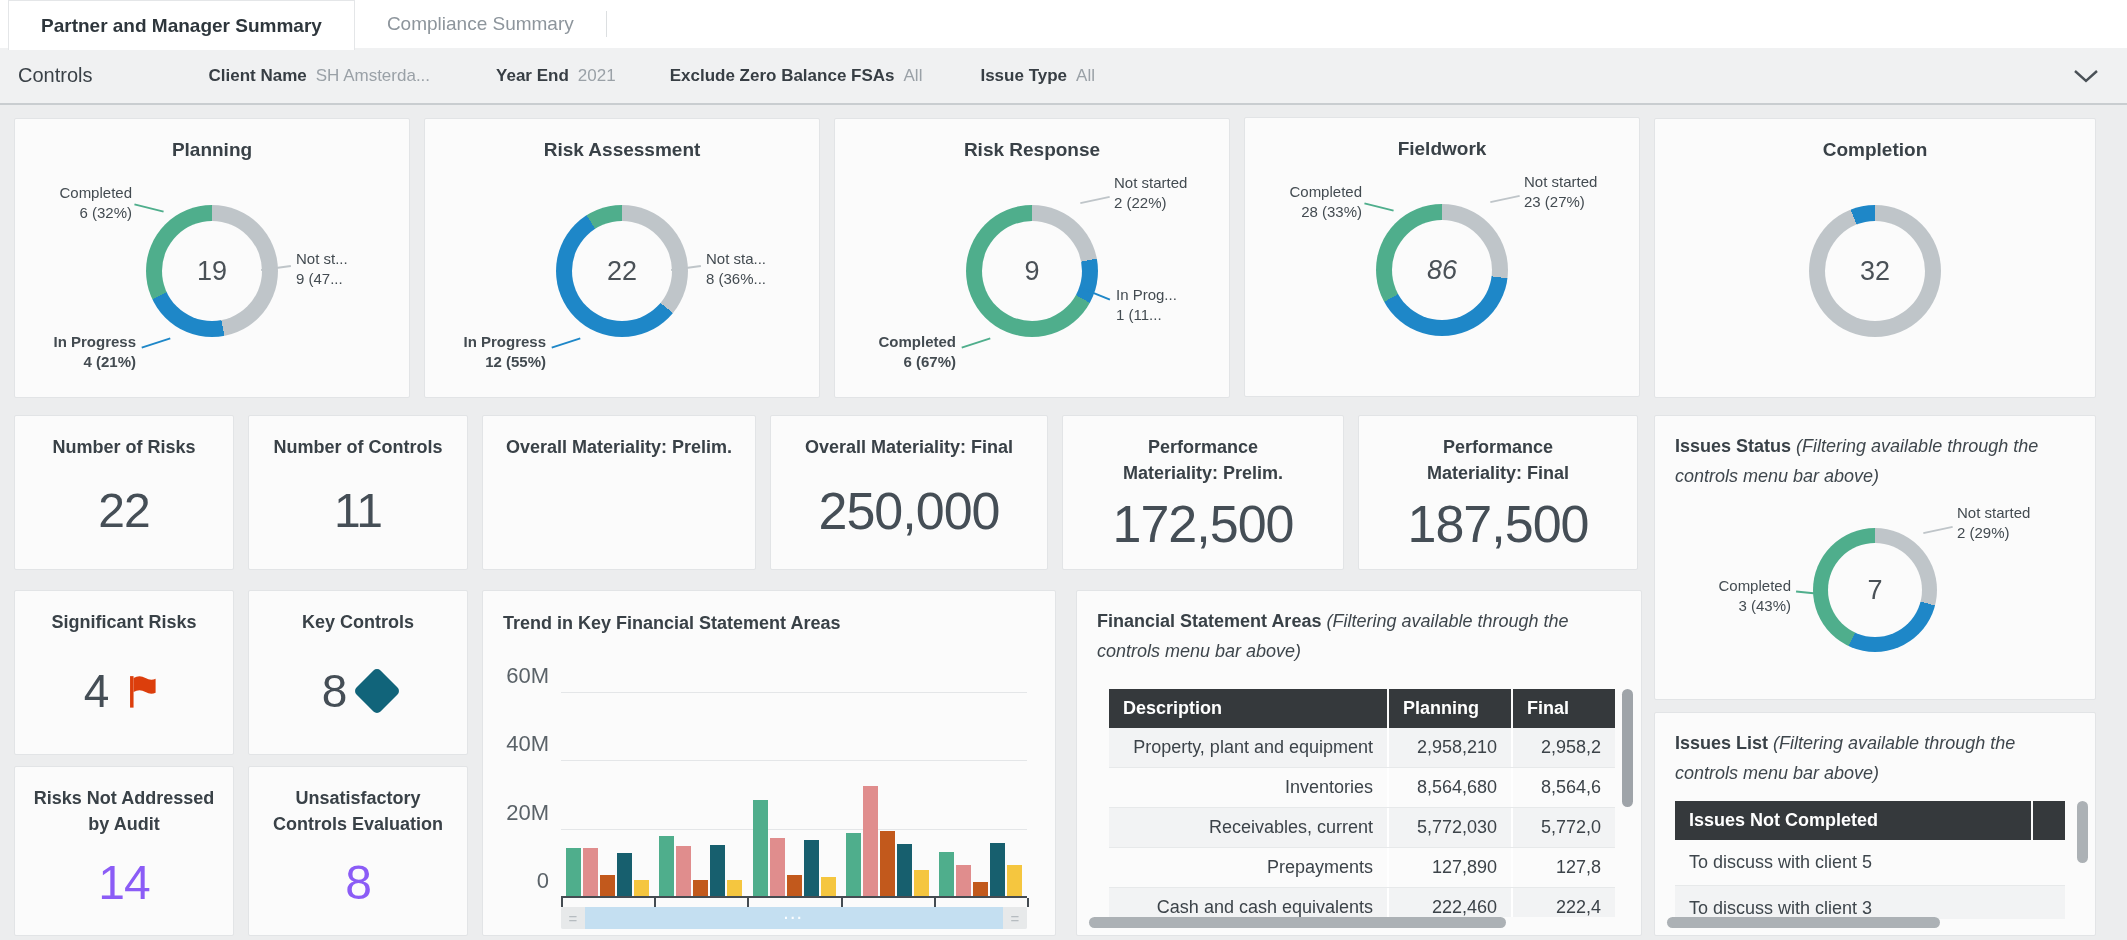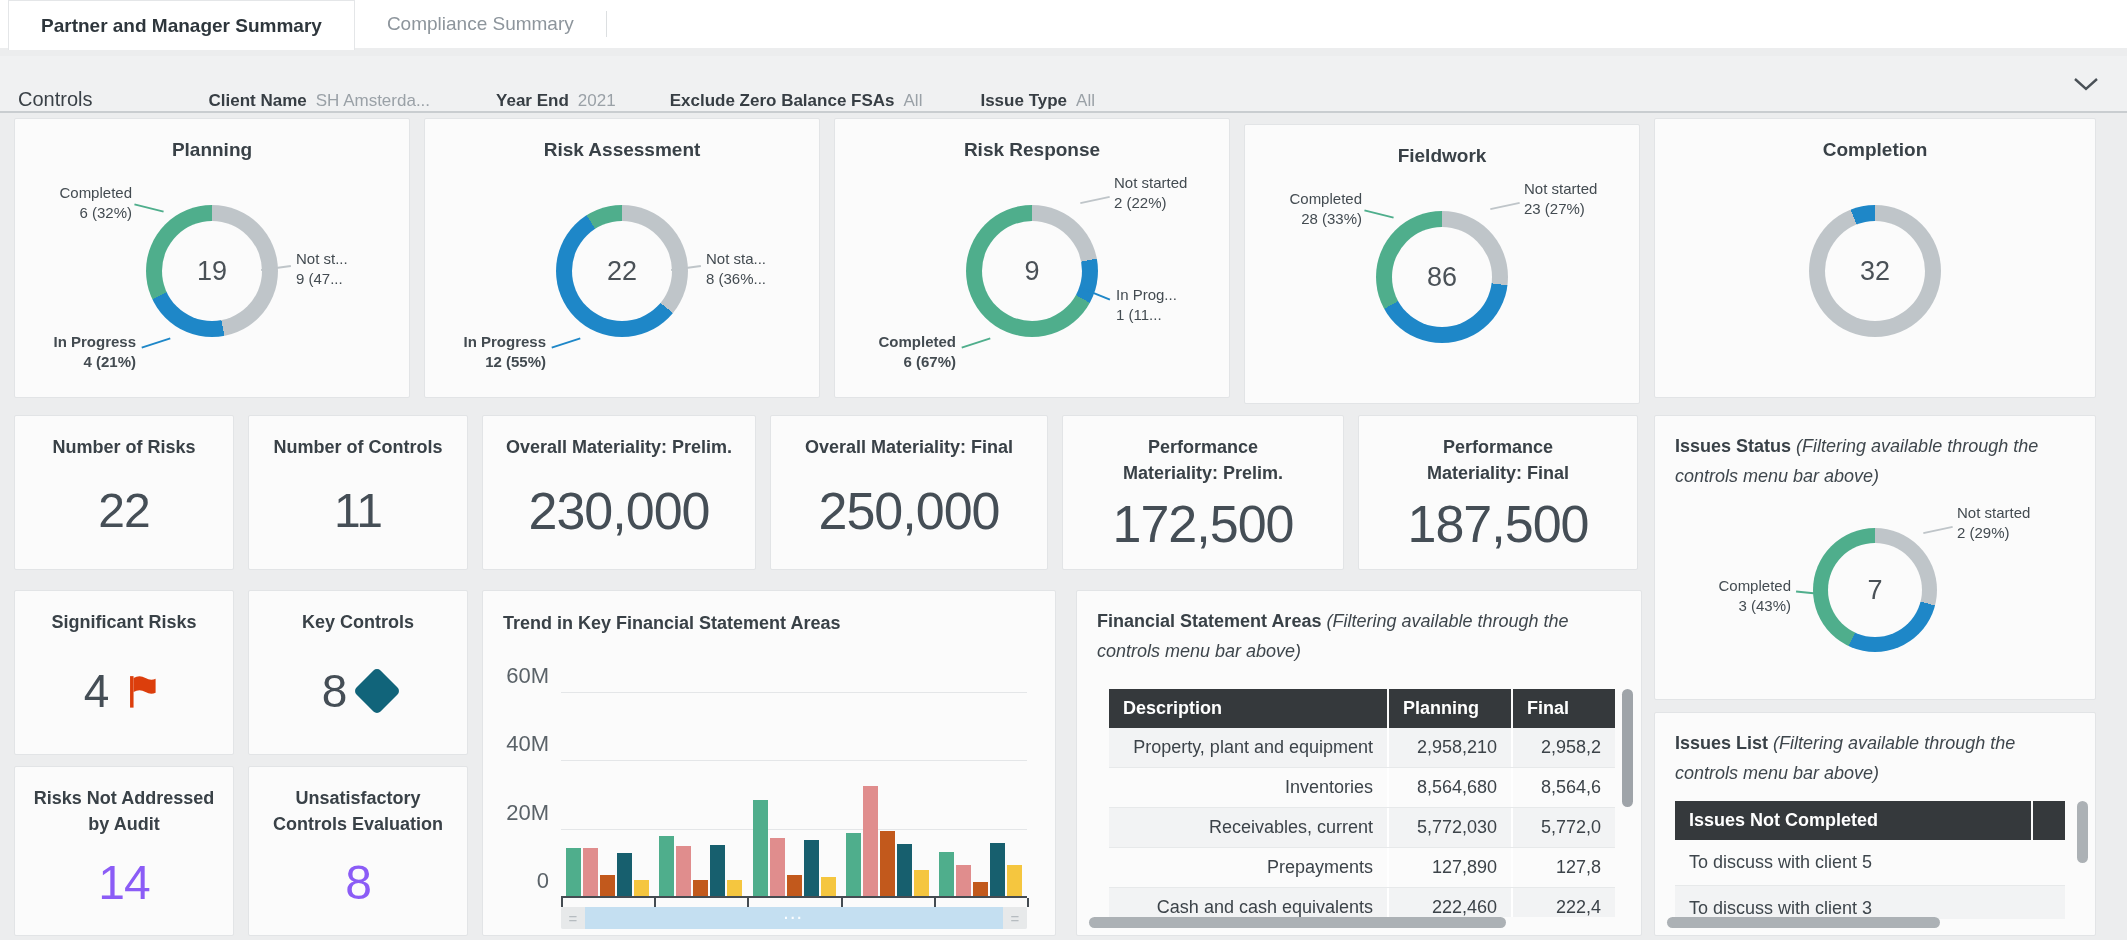--- a/index.html
+++ b/index.html
@@ -15,21 +15,21 @@
   .tab { display:flex; align-items:center; padding:0 32px; font-size:19px; color:#8D959C; cursor:pointer; }
   .tab.active {
     margin-left:8px; font-weight:bold; color:#2E363C; background:#FFFFFF;
     border:1px solid #E4E6E8; border-bottom:none; height:50px; position:relative; z-index:4;
   }
   .tab-divider { width:1px; height:26px; background:#DCDFE1; align-self:center; }
 
   
   .filterbar {
     position:absolute; left:0; top:48px; width:100%; height:57px; background:#F0F1F2;
-    border-bottom:2px solid #C9CDD0; display:flex; align-items:flex-end; z-index:2;margin-top:8px;
+    border-bottom:2px solid #C9CDD0; display:flex; align-items:center; z-index:2;
   }
   .fb-title { font-size:20px; color:#3A4147; margin-left:18px; }
   .fgroup { display:flex; align-items:center; gap:9px; }
   .fgroup .f-label { font-size:17px; font-weight:bold; color:#373E44; }
   .fgroup .f-value { font-size:17px; color:#9AA1A7; cursor:pointer; }
   .fb-chevron { position:absolute; right:28px; top:50%; transform:translateY(-50%); cursor:pointer; }
 
   
   .main { position:absolute; left:0; top:105px; right:0; bottom:0; }
   .card { position:absolute; background:#FBFBFB; border:1px solid #E2E4E6; border-radius:2px; }
@@ -219,24 +219,24 @@
             <div>In Prog...</div>
             <div>1 (11...</div>
           </div>
           <div class="callout pos-bl">
             <i class="co-line" style="background: rgb(79, 174, 140);"></i>
             <div>Completed</div>
             <div>6 (67%)</div>
           </div>
         </div>
     </div>
-    <div class="card" style="left:1244px;top:19px;width:396px;height:280px">
+    <div class="card" style="left:1244px;top:12px;width:396px;height:280px">
       <div class="card-title">Fieldwork</div>
       <div class="donut-area">
-          <div class="ring" style="background: conic-gradient(rgb(191, 197, 201) 0%, rgb(191, 197, 201) 27%, rgb(30, 135, 200) 27%, rgb(30, 135, 200) 67%, rgb(79, 174, 140) 67%, rgb(79, 174, 140) 100%);">
+          <div class="ring" style="background: conic-gradient(rgb(191, 197, 201) 0%, rgb(191, 197, 201) 27%, rgb(30, 135, 200) 27%, rgb(30, 135, 200) 67%, rgb(79, 174, 140) 67%, rgb(79, 174, 140) 100%); font-style: italic;">
             <div class="hole">
               <div class="donut-center">86</div>
             </div>
           </div>
           <div class="callout pos-tl">
             <i class="co-line" style="background: rgb(79, 174, 140);"></i>
             <div>Completed</div>
             <div>28 (33%)</div>
           </div>
           <div class="callout pos-tr">
@@ -264,23 +264,20 @@
         </div>
     </div>
     <div class="card kpi" style="left:248px;top:310px;width:220px;height:155px">
       <div class="kpi-title">Number of Controls</div>
       <div class="kpi-body">
           <span class="kpi-value">11</span>
         </div>
     </div>
     <div class="card kpi" style="left:482px;top:310px;width:274px;height:155px">
       <div class="kpi-title">Overall Materiality: Prelim.</div>
-      <div class="kpi-body">
-          <span class="kpi-value" style="font-size:52px">230,000</span>
-        </div>
     </div>
     <div class="card kpi" style="left:770px;top:310px;width:278px;height:155px">
       <div class="kpi-title">Overall Materiality: Final</div>
       <div class="kpi-body">
           <span class="kpi-value" style="font-size:52px">250,000</span>
         </div>
     </div>
     <div class="card kpi" style="left:1062px;top:310px;width:282px;height:155px">
       <div class="kpi-title" style="margin-left:40px;margin-right:40px">Performance Materiality: Prelim.</div>
       <div class="kpi-body">

